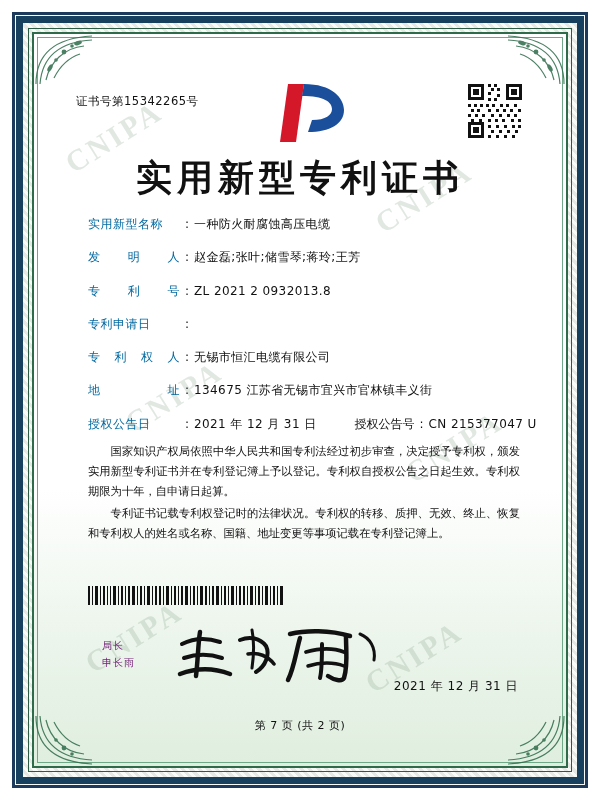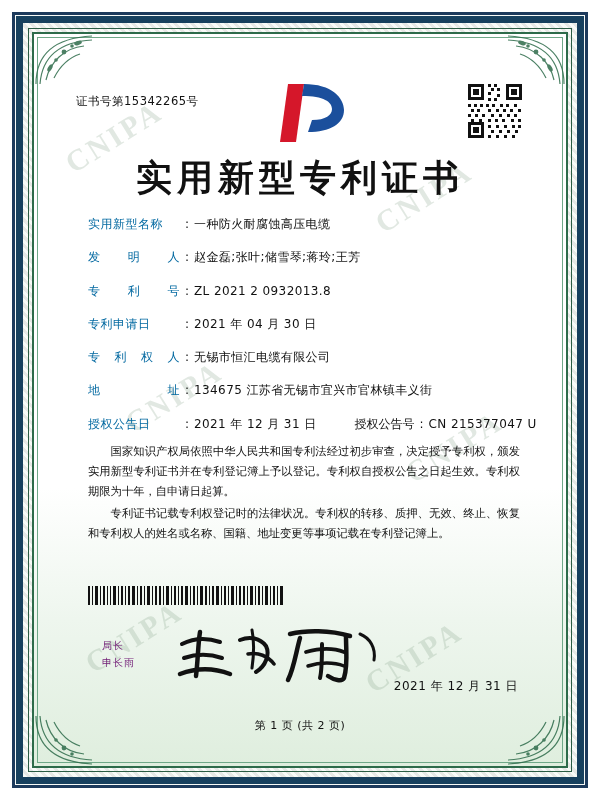--- a/index.html
+++ b/index.html
@@ -438,21 +438,20 @@
           <span>利</span>
           <span>号</span>
         </div>
         <div class="field-sep">:</div>
         <div class="field-value">ZL 2021 2 0932013.8</div>
       </div>
 
       <div class="field-row">
         <div class="field-label">专利申请日</div>
         <div class="field-sep">:</div>
-        <div class="field-value">2021 年 04 月 30 日</div>
       </div>
 
       <div class="field-row">
         <div class="field-label spread">
           <span>专</span>
           <span>利</span>
           <span>权</span>
           <span>人</span>
         </div>
         <div class="field-sep">:</div>
@@ -565,17 +564,17 @@
           <path d="M132 28 C 146 24, 160 24, 170 28" stroke-width="3.8"></path>
           <path d="M148 20 C 148 34, 148 46, 146 54" stroke-width="4"></path>
           <path d="M134 42 C 146 38, 160 38, 170 42" stroke-width="3.5"></path>
           <path d="M186 10 C 196 14, 202 24, 200 36" stroke-width="3"></path>
         </g>
       </svg>
     </div>
 
     <div class="issue-date">2021 年 12 月 31 日</div>
 
-    <div class="page-no">第 1 页 (共 2 页)</div>
+    <div class="page-no">第 7 页 (共 2 页)</div>
 
 
   </div>
 </div>
 
 </body></html>

